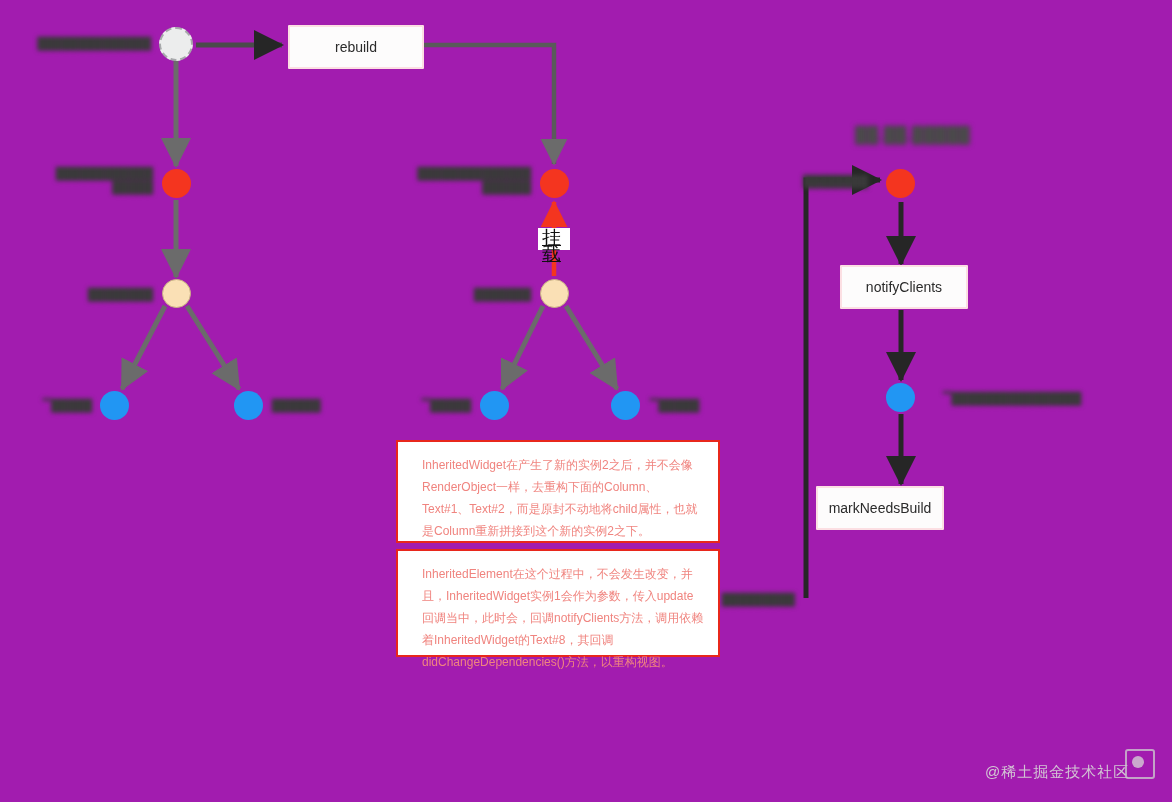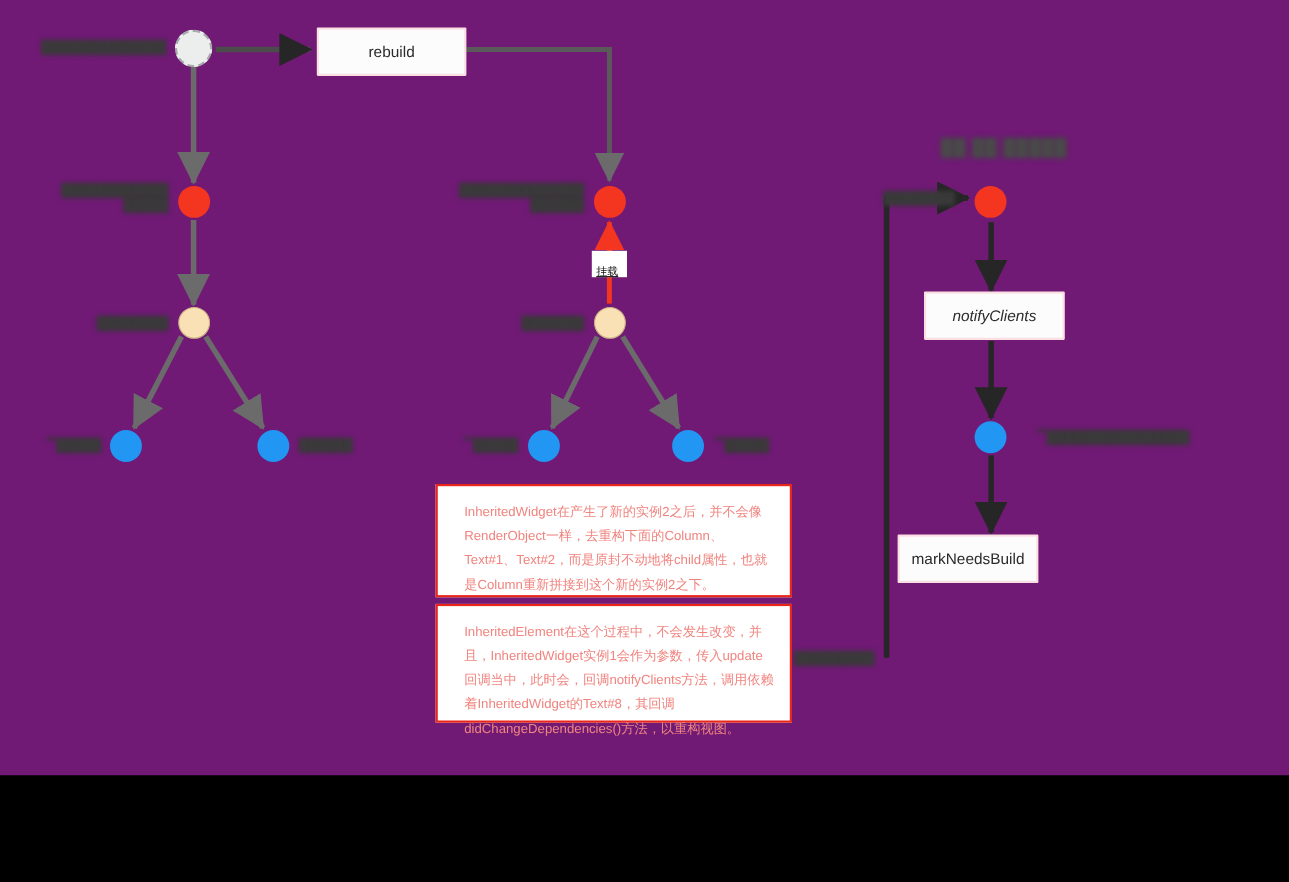--- a/index.html
+++ b/index.html
@@ -6,22 +6,22 @@
     margin: 0;
     padding: 0;
     background: #000000;
   }
   body {
     font-family: "Liberation Sans", sans-serif;
   }
   #canvas {
     position: relative;
     width: 1172px;
-    height: 705px;
-    background: #701a75;
+    height: 802px;
+    background: #a21caf;
     overflow: hidden;
   }
   #edges {
     position: absolute;
     left: 0;
     top: 0;
     width: 1172px;
     height: 802px;
   }
 
@@ -64,22 +64,22 @@
     align-items: center;
     justify-content: center;
     border-radius: 1px;
   }
 
   
   .chip {
     position: absolute;
     background: #ffffff;
     color: #111111;
-    font-size: 10px;
-    padding: 12px 4px;
+    font-size: 19px;
+    padding: 2px 4px;
     line-height: 16px;
     box-sizing: border-box;
     text-decoration: underline;
   }
 
   
   .note {
     position: absolute;
     box-sizing: border-box;
     background: #ffffff;
@@ -211,21 +211,21 @@
   <div class="blur-label right" style="left:398px; top:398px; width:73px;">▔█████</div>
 
   <div class="node node-blue" style="left:611px; top:391px; width:29px; height:29px;"></div>
   <div class="blur-label" style="left:650px; top:398px; width:74px;">▔█████</div>
 
   <div class="blur-label big center" style="left:838px; top:128px; width:150px;">██.██.█████</div>
 
   <div class="node node-red" style="left:886px; top:169px; width:29px; height:29px;"></div>
   <div class="blur-label right" style="left:772px; top:174px; width:96px;">████████</div>
 
-  <div class="pbox" style="left:840px; top:265px; width:128px; height:44px;font-style:italic;">notifyClients</div>
+  <div class="pbox" style="left:840px; top:265px; width:128px; height:44px;">notifyClients</div>
 
   <div class="node node-blue" style="left:886px; top:383px; width:29px; height:29px;"></div>
   <div class="blur-label" style="left:943px; top:391px; width:124px;">▔████████████████</div>
 
   <div class="pbox" style="left:816px; top:486px; width:128px; height:44px;">markNeedsBuild</div>
 
   <div class="blur-label" style="left:722px; top:592px; width:90px;">█████████</div>
 
   <div class="note" style="left:396px; top:440px; width:324px; height:103px;">InheritedWidget在产生了新的实例2之后，并不会像RenderObject一样，去重构下面的Column、Text#1、Text#2，而是原封不动地将child属性，也就是Column重新拼接到这个新的实例2之下。</div>
 

